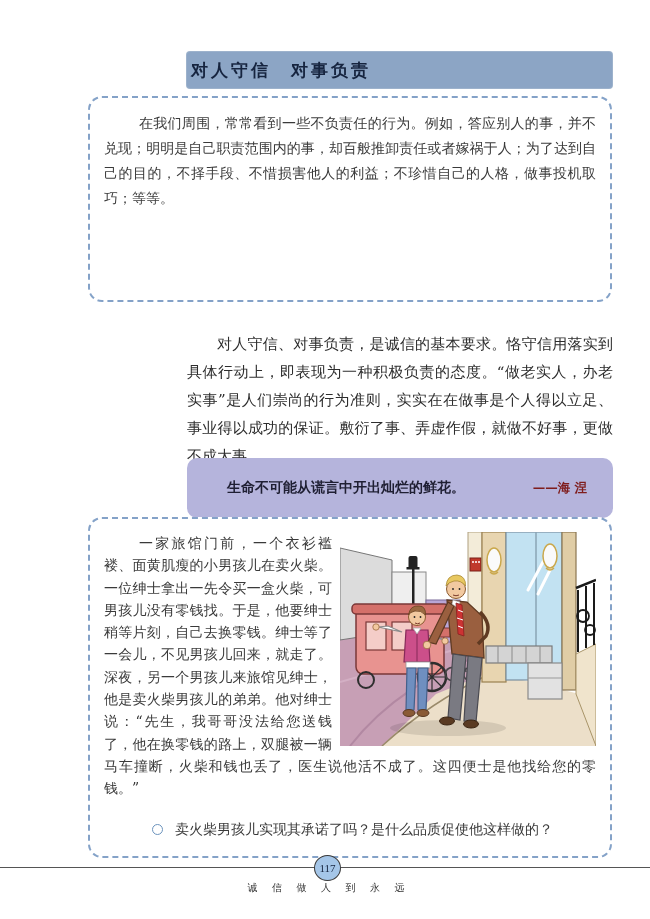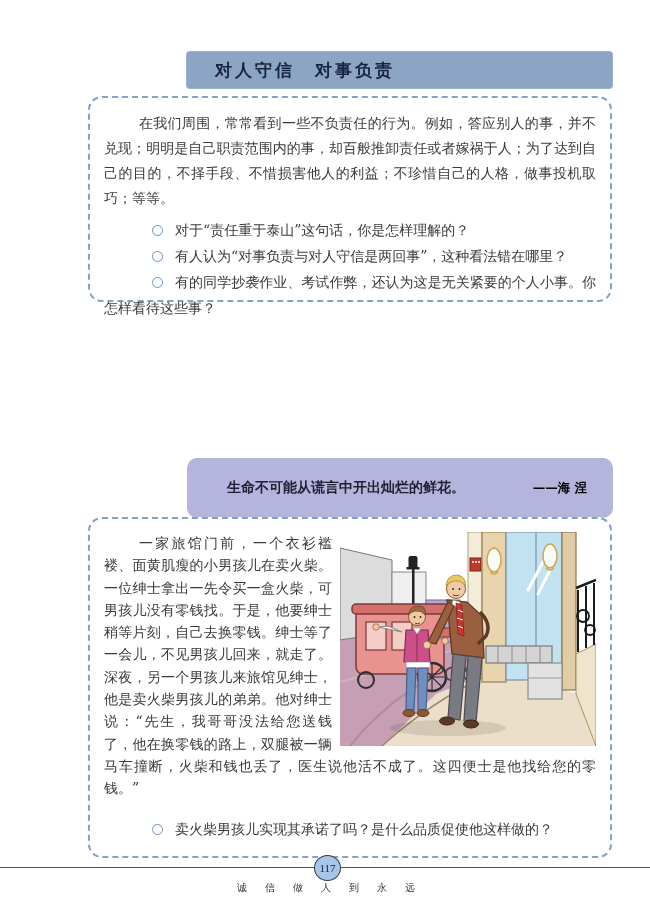--- a/index.html
+++ b/index.html
@@ -14,21 +14,21 @@
   }
   
   .header-bar {
     position: absolute;
     left: 187px; top: 52px;
     width: 425px; height: 36px;
     background: #8ca5c5;
     border-radius: 3px;
     display: flex;
     align-items: center;
-    padding-left: 28px;
+    padding-left: 4px;
     box-shadow: 0 0 0 1px #9db2cc;
   }
   .header-bar .title {
     font-family: "DejaVu Sans", "Liberation Sans", sans-serif;
     font-weight: bold;
     font-size: 17px;
     color: #16243f;
     letter-spacing: 3px;
   }
   
@@ -91,21 +91,21 @@
     padding: 0 26px 0 40px;
   }
   .quote-text {
     font-size: 14px;
     font-weight: bold;
     color: #1f1f33;
   }
   .quote-attrib {
     font-size: 12.5px;
     font-weight: bold;
-    color: #000000;
+    color: #7f1d1d;
   }
   
   .story-illustration {
     float: right;
     width: 256px;
     height: 214px;
     margin: 0 0 4px 8px;
   }
   .story-para {
     font-size: 14px;
@@ -134,45 +134,41 @@
     justify-content: center;
     font-family: Liberation Serif, serif;
     font-size: 11px;
     color: #16243f;
   }
   .footer-slogan {
     position: absolute;
     left: 0; top: 881px;
     width: 650px;
     text-align: center;
-    font-family: Liberation Mono, monospace;
+    font-family: Liberation Serif, serif;
     font-size: 10px;
     color: #333;
     letter-spacing: 6px;
     padding-left: 8px;
   }
 </style>
 </head>
 <body>
 
 <div class="page">
 
   <div class="header-bar">
     <span class="title">对人守信　对事负责</span>
   </div>
 
   <div class="dashed-box box-intro">
     <div class="para">在我们周围，常常看到一些不负责任的行为。例如，答应别人的事，并不兑现；明明是自己职责范围内的事，却百般推卸责任或者嫁祸于人；为了达到自己的目的，不择手段、不惜损害他人的利益；不珍惜自己的人格，做事投机取巧；等等。</div>
-    <div class="questions">
-      <div class="question"><span class="bullet"></span><span>对于“责任重于泰山”这句话，你是怎样理解的？</span></div>
-      <div class="question"><span class="bullet"></span><span>有人认为“对事负责与对人守信是两回事”，这种看法错在哪里？</span></div>
-      <div class="question"><span class="bullet"></span><span>有的同学抄袭作业、考试作弊，还认为这是无关紧要的个人小事。你怎样看待这些事？</span></div>
-    </div>
-  </div>
-
+  </div>
+
+  <div class="main-para">对人守信、对事负责，是诚信的基本要求。恪守信用落实到具体行动上，即表现为一种积极负责的态度。“做老实人，办老实事”是人们崇尚的行为准则，实实在在做事是个人得以立足、事业得以成功的保证。敷衍了事、弄虚作假，就做不好事，更做不成大事。</div>
 
   <div class="quote-bar">
     <span class="quote-text">生命不可能从谎言中开出灿烂的鲜花。</span>
     <span class="quote-attrib">——海 涅</span>
   </div>
 
   <div class="dashed-box box-story">
     <div class="story-illustration">
       <svg width="256" height="214" viewBox="0 0 256 214" xmlns="http://www.w3.org/2000/svg">
 

